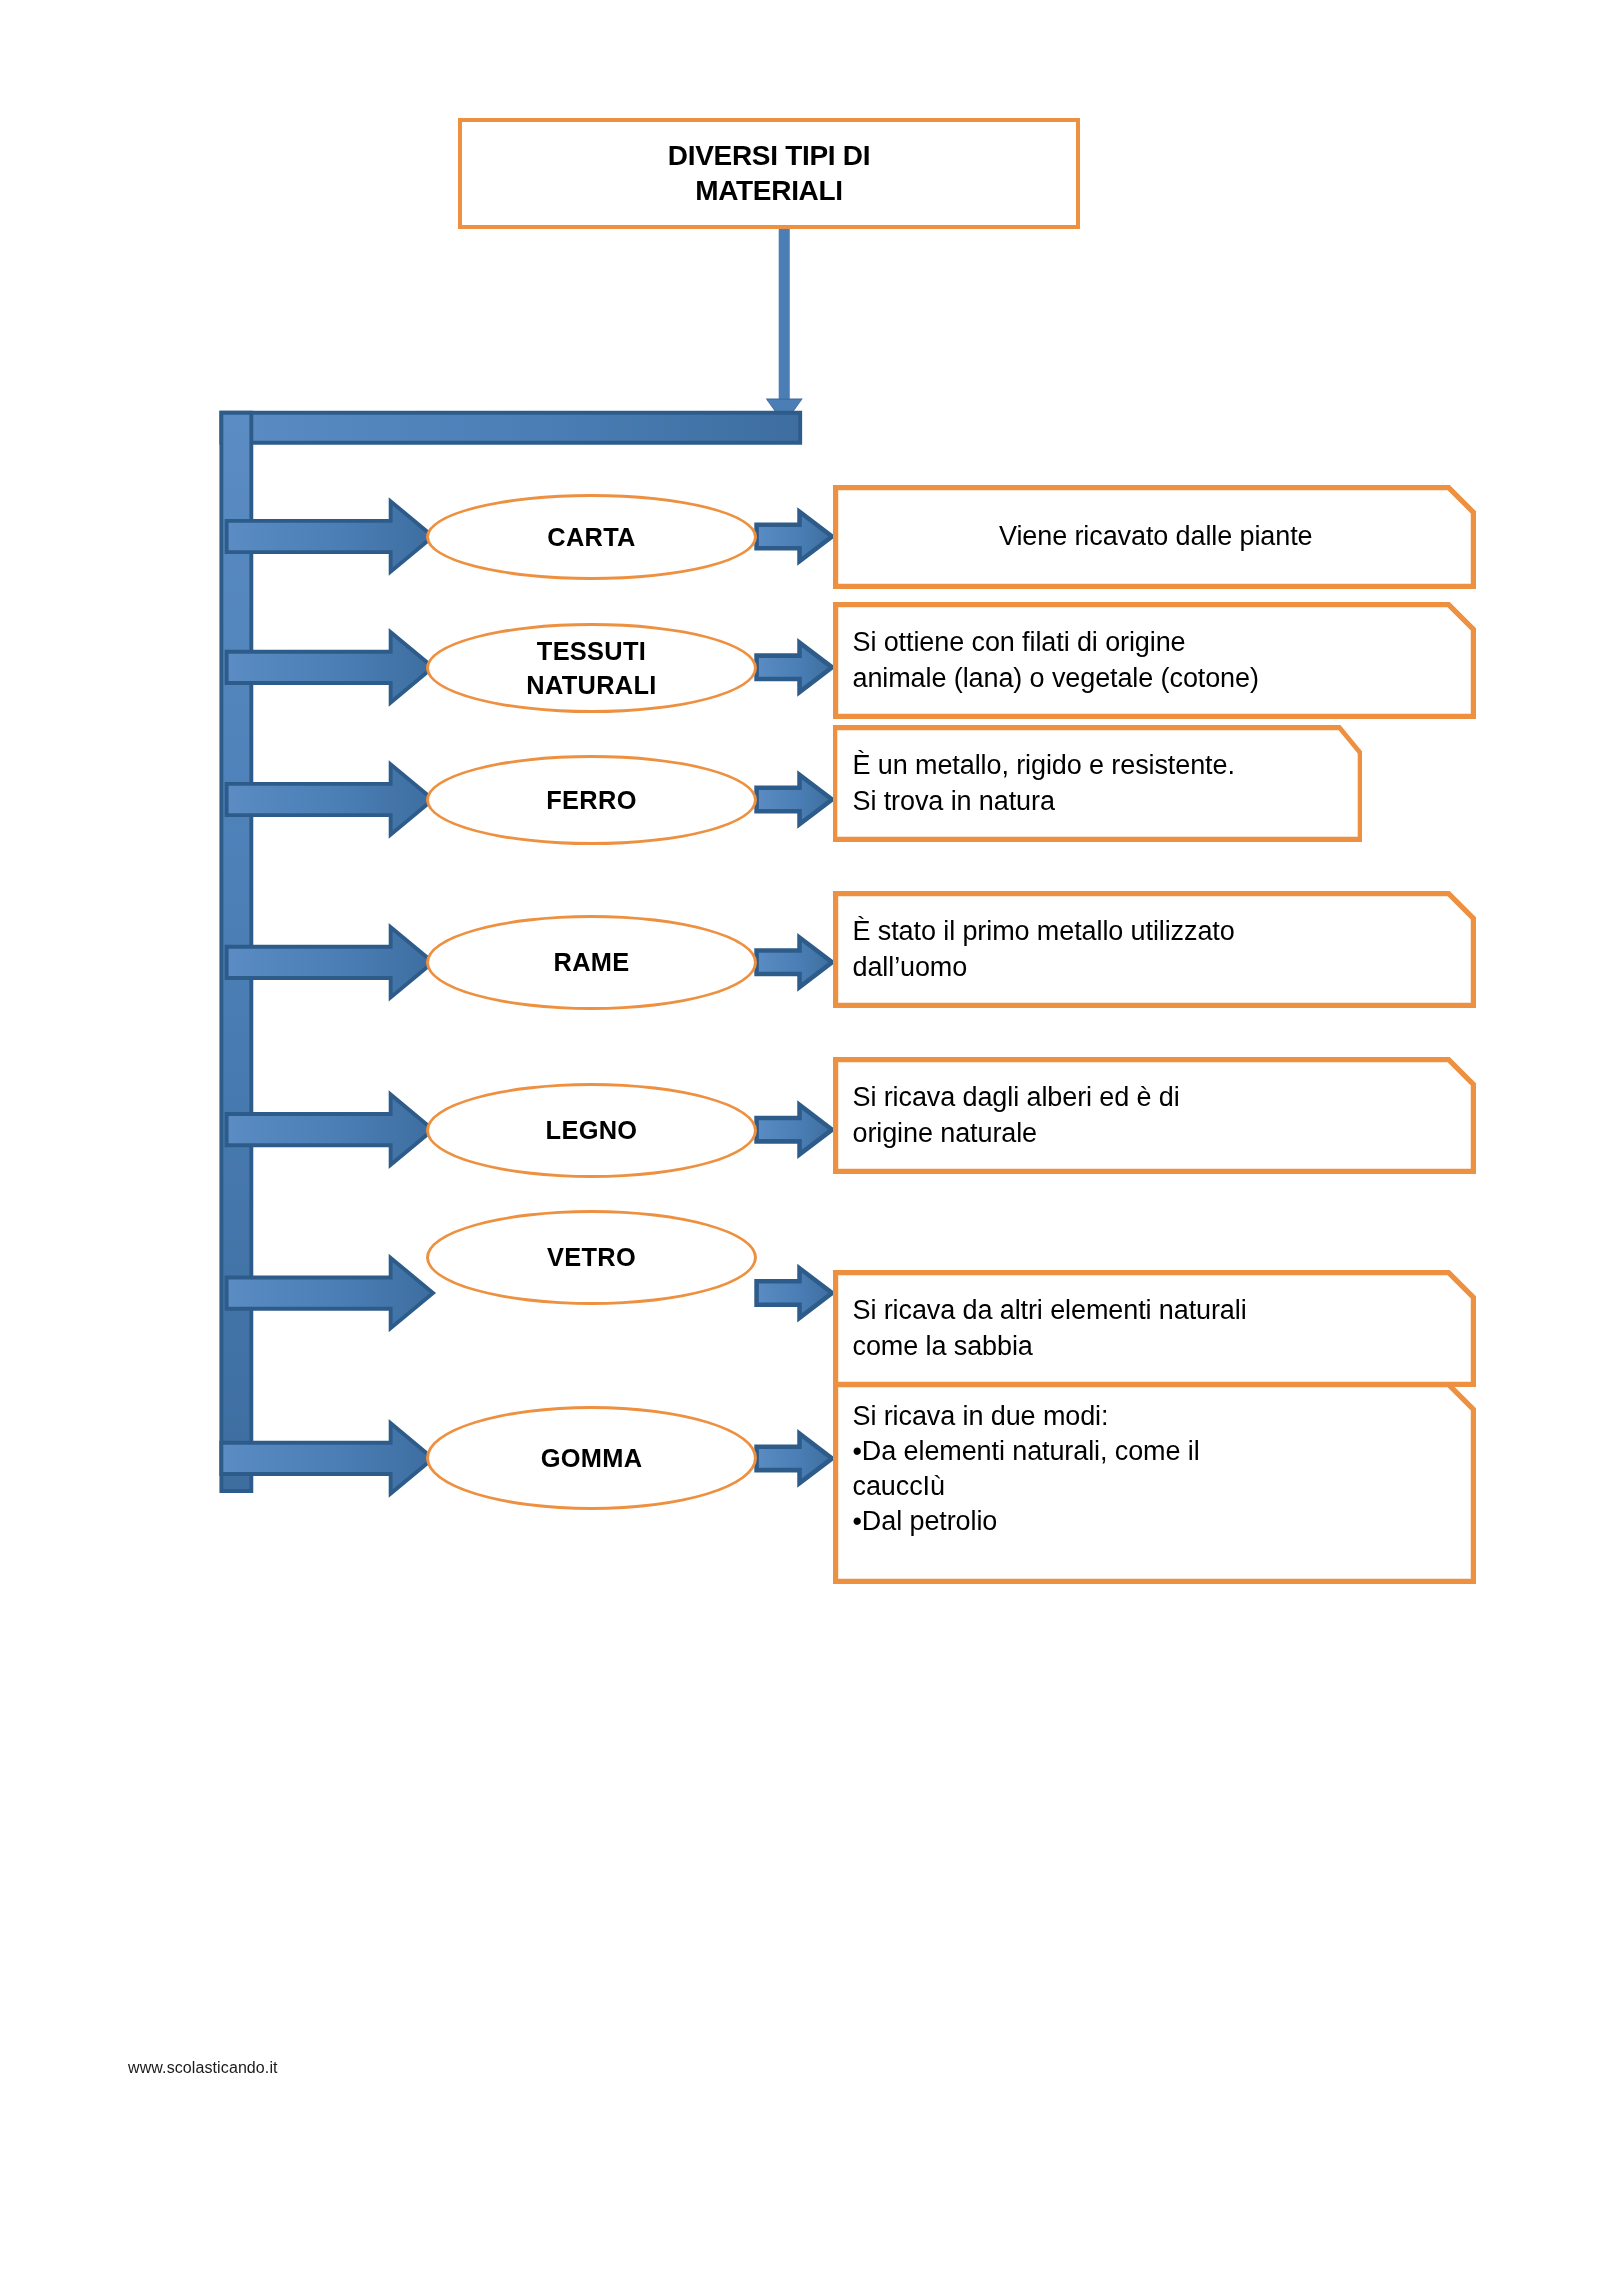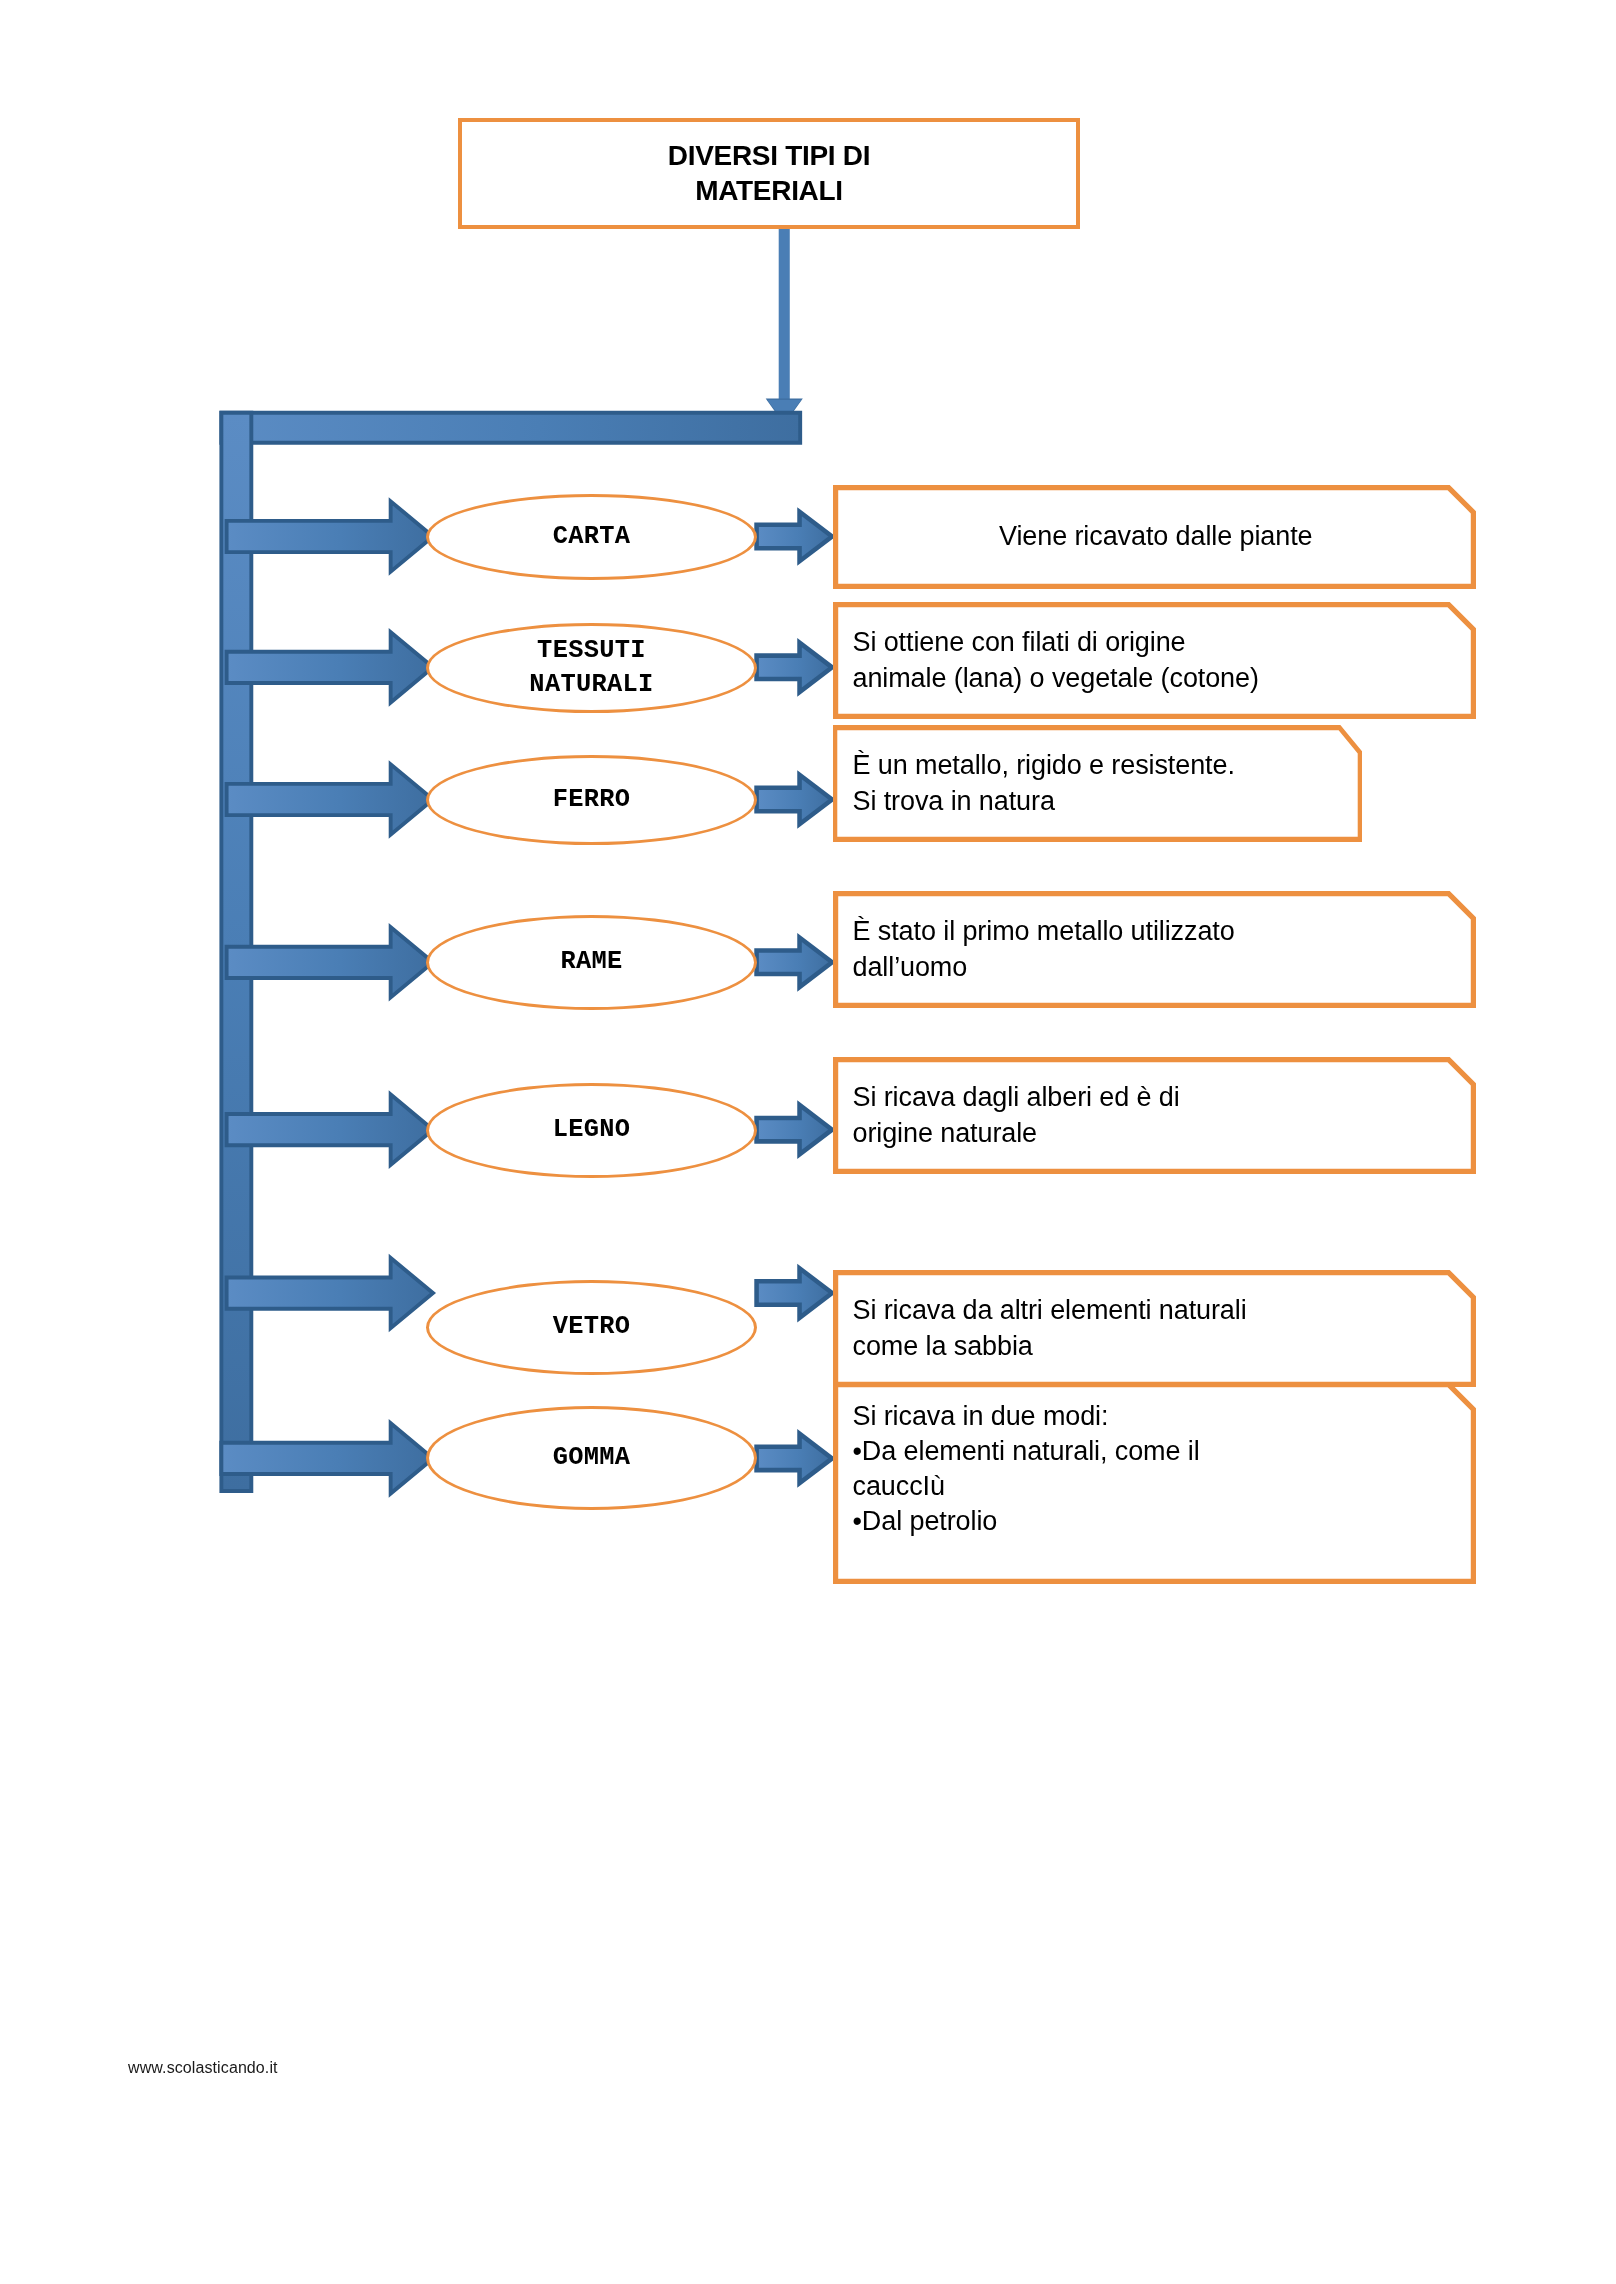--- a/index.html
+++ b/index.html
@@ -58,21 +58,20 @@
   
   .node-ellipse {
     position: absolute;
     border: 3.9px solid #ED9040;
     background: #ffffff;
     border-radius: 50%;
     box-sizing: border-box;
     display: flex;
     align-items: center;
     justify-content: center;
-    font-family: Liberation Mono, monospace;
   }
   .node-label {
     font-size: 25.4px;
     font-weight: bold;
     color: #000000;
     text-align: center;
     line-height: 1.35;
     letter-spacing: 0.3px;
     white-space: pre-line;
   }
@@ -226,21 +225,21 @@
   </div>
 
   <div class="node-ellipse" style="left:426px; top:915px; width:331px; height:95px;">
     <div class="node-label">RAME</div>
   </div>
 
   <div class="node-ellipse" style="left:426px; top:1083px; width:331px; height:95px;">
     <div class="node-label">LEGNO</div>
   </div>
 
-  <div class="node-ellipse" style="left:426px; top:1280px; width:331px; height:95px;">
+  <div class="node-ellipse" style="left:426px; top:1210px; width:331px; height:95px;">
     <div class="node-label">VETRO</div>
   </div>
 
   <div class="node-ellipse" style="left:426px; top:1406px; width:331px; height:104px;">
     <div class="node-label">GOMMA</div>
   </div>
 
   <div class="callout" style="left:833px; top:485px; width:643px; height:104px;border-radius:31px;">
     <svg class="shape" viewBox="0 0 987 160" preserveAspectRatio="none">
       <path d="M 4 4 L 945 4 L 983 42 L 983 156 L 4 156 Z" fill="#ffffff" stroke="#ED9040" stroke-width="8" stroke-linejoin="miter"></path>

